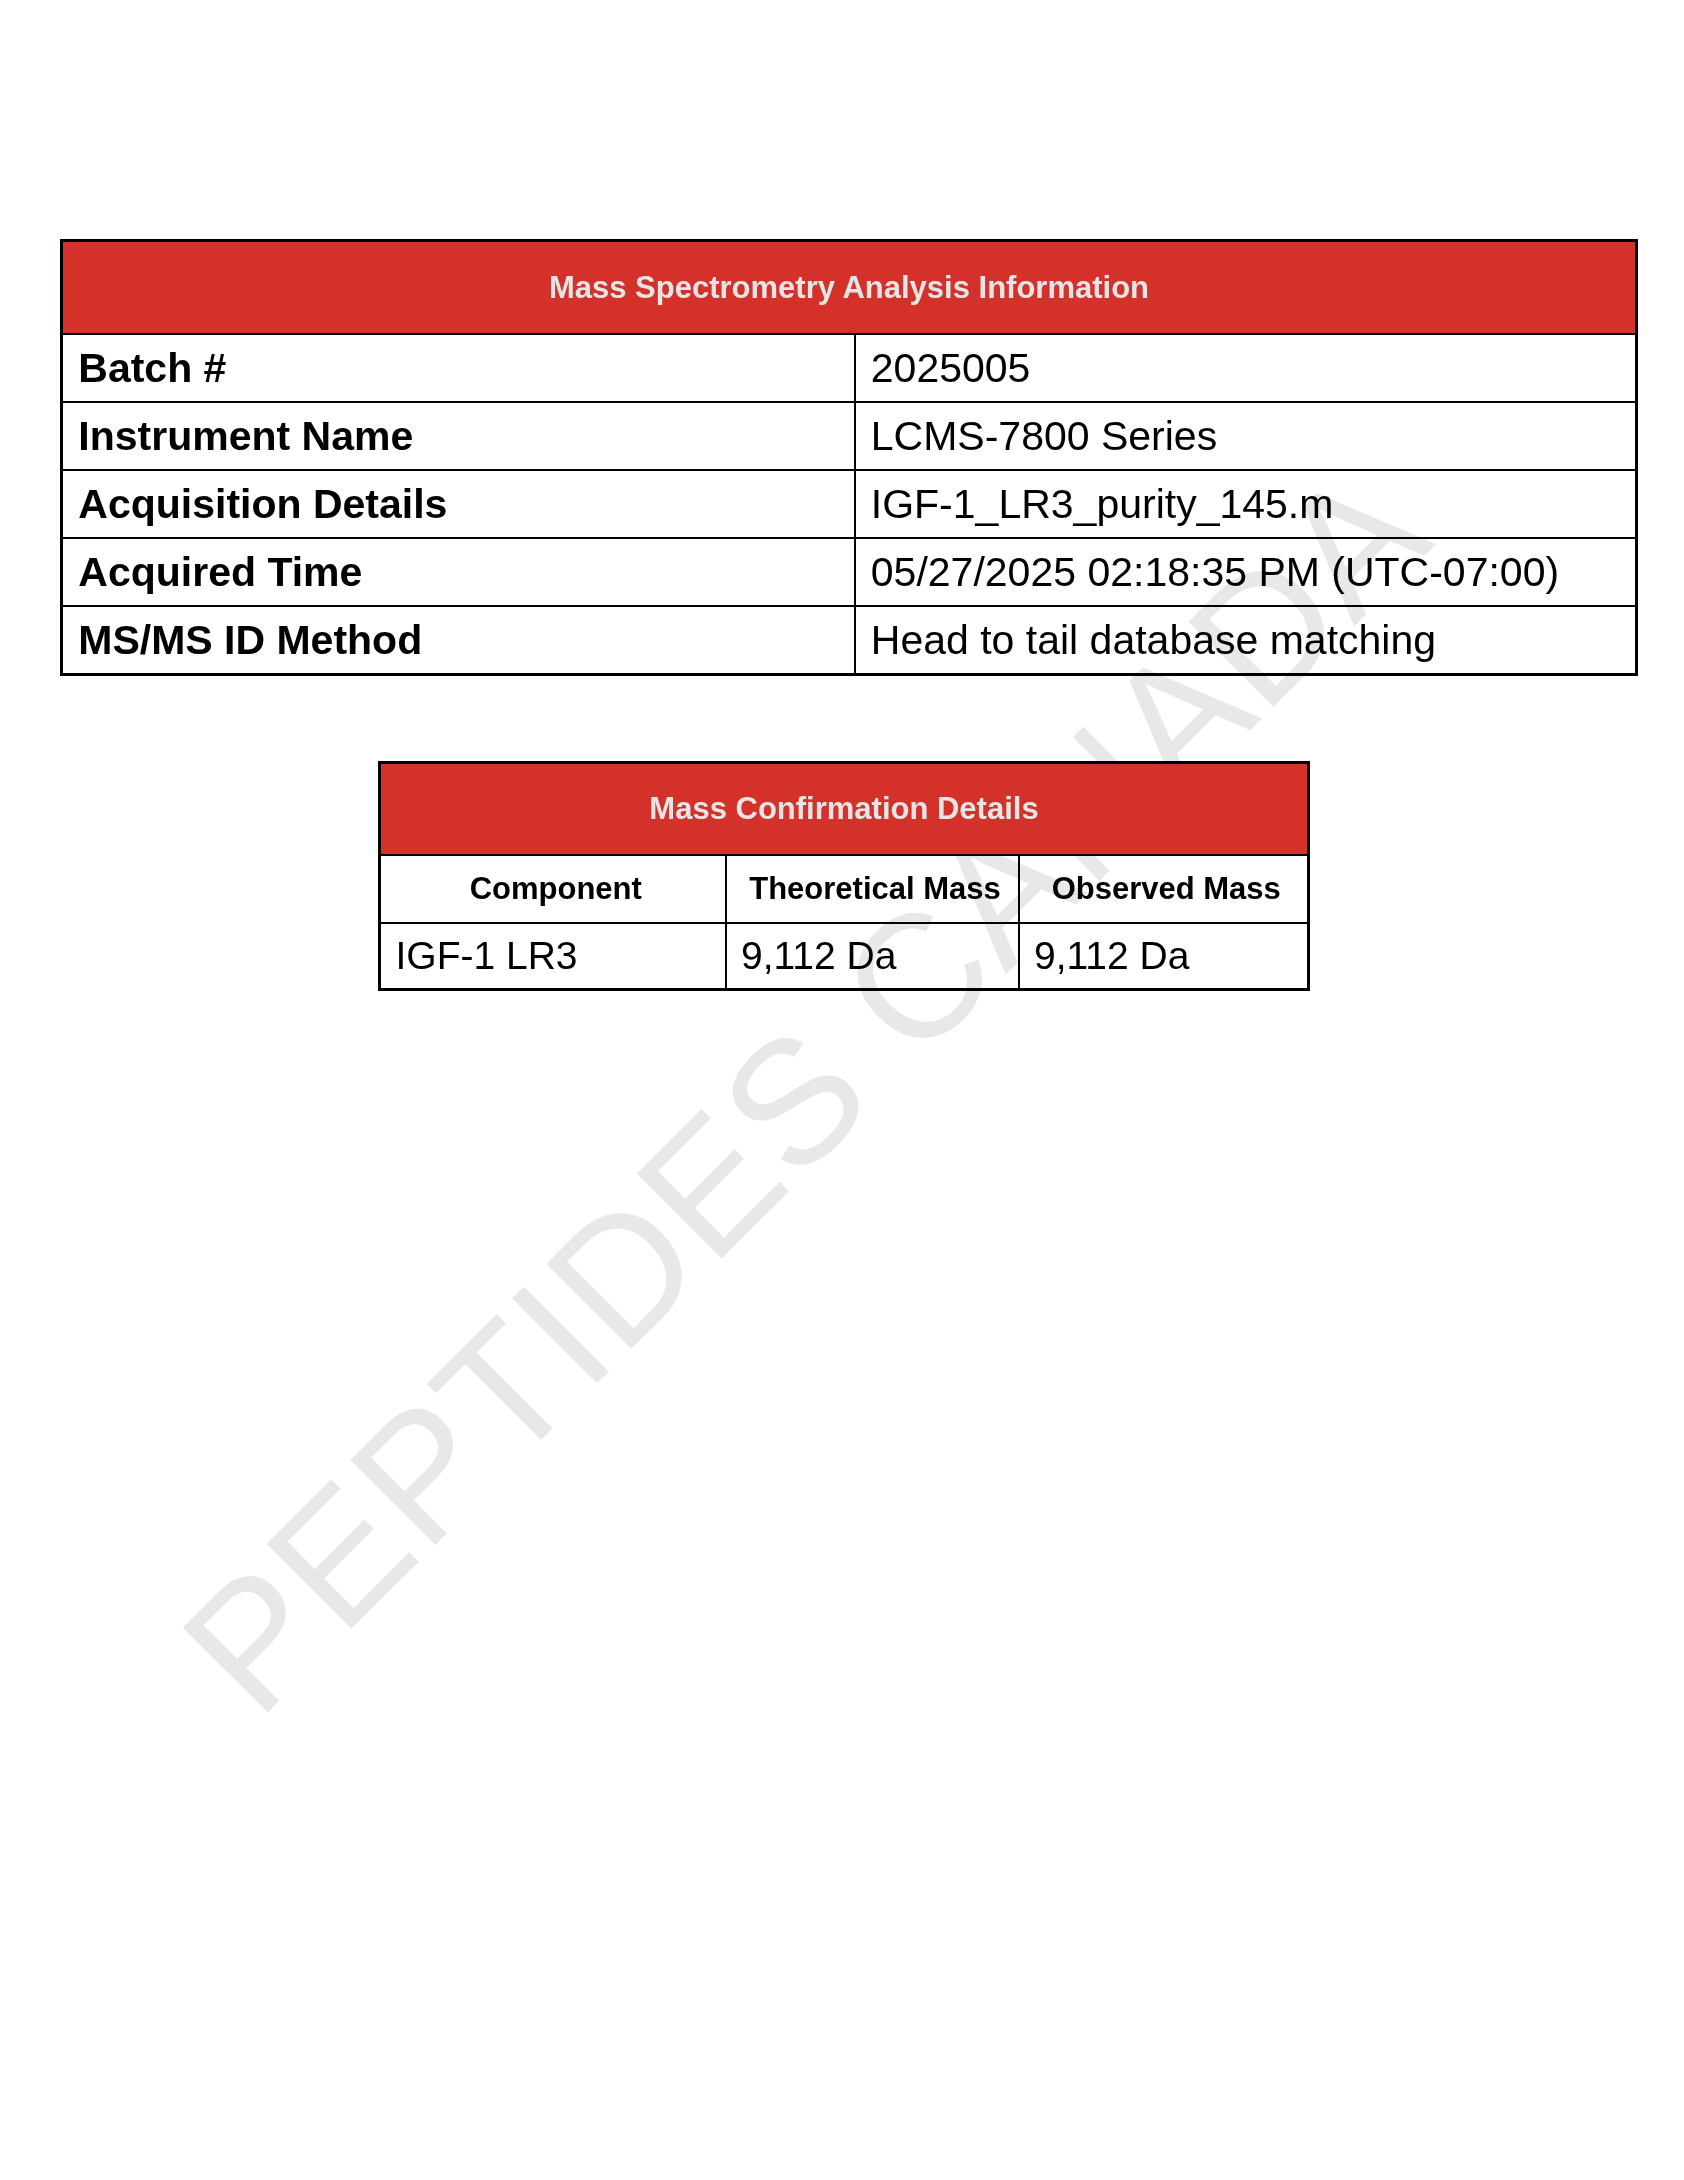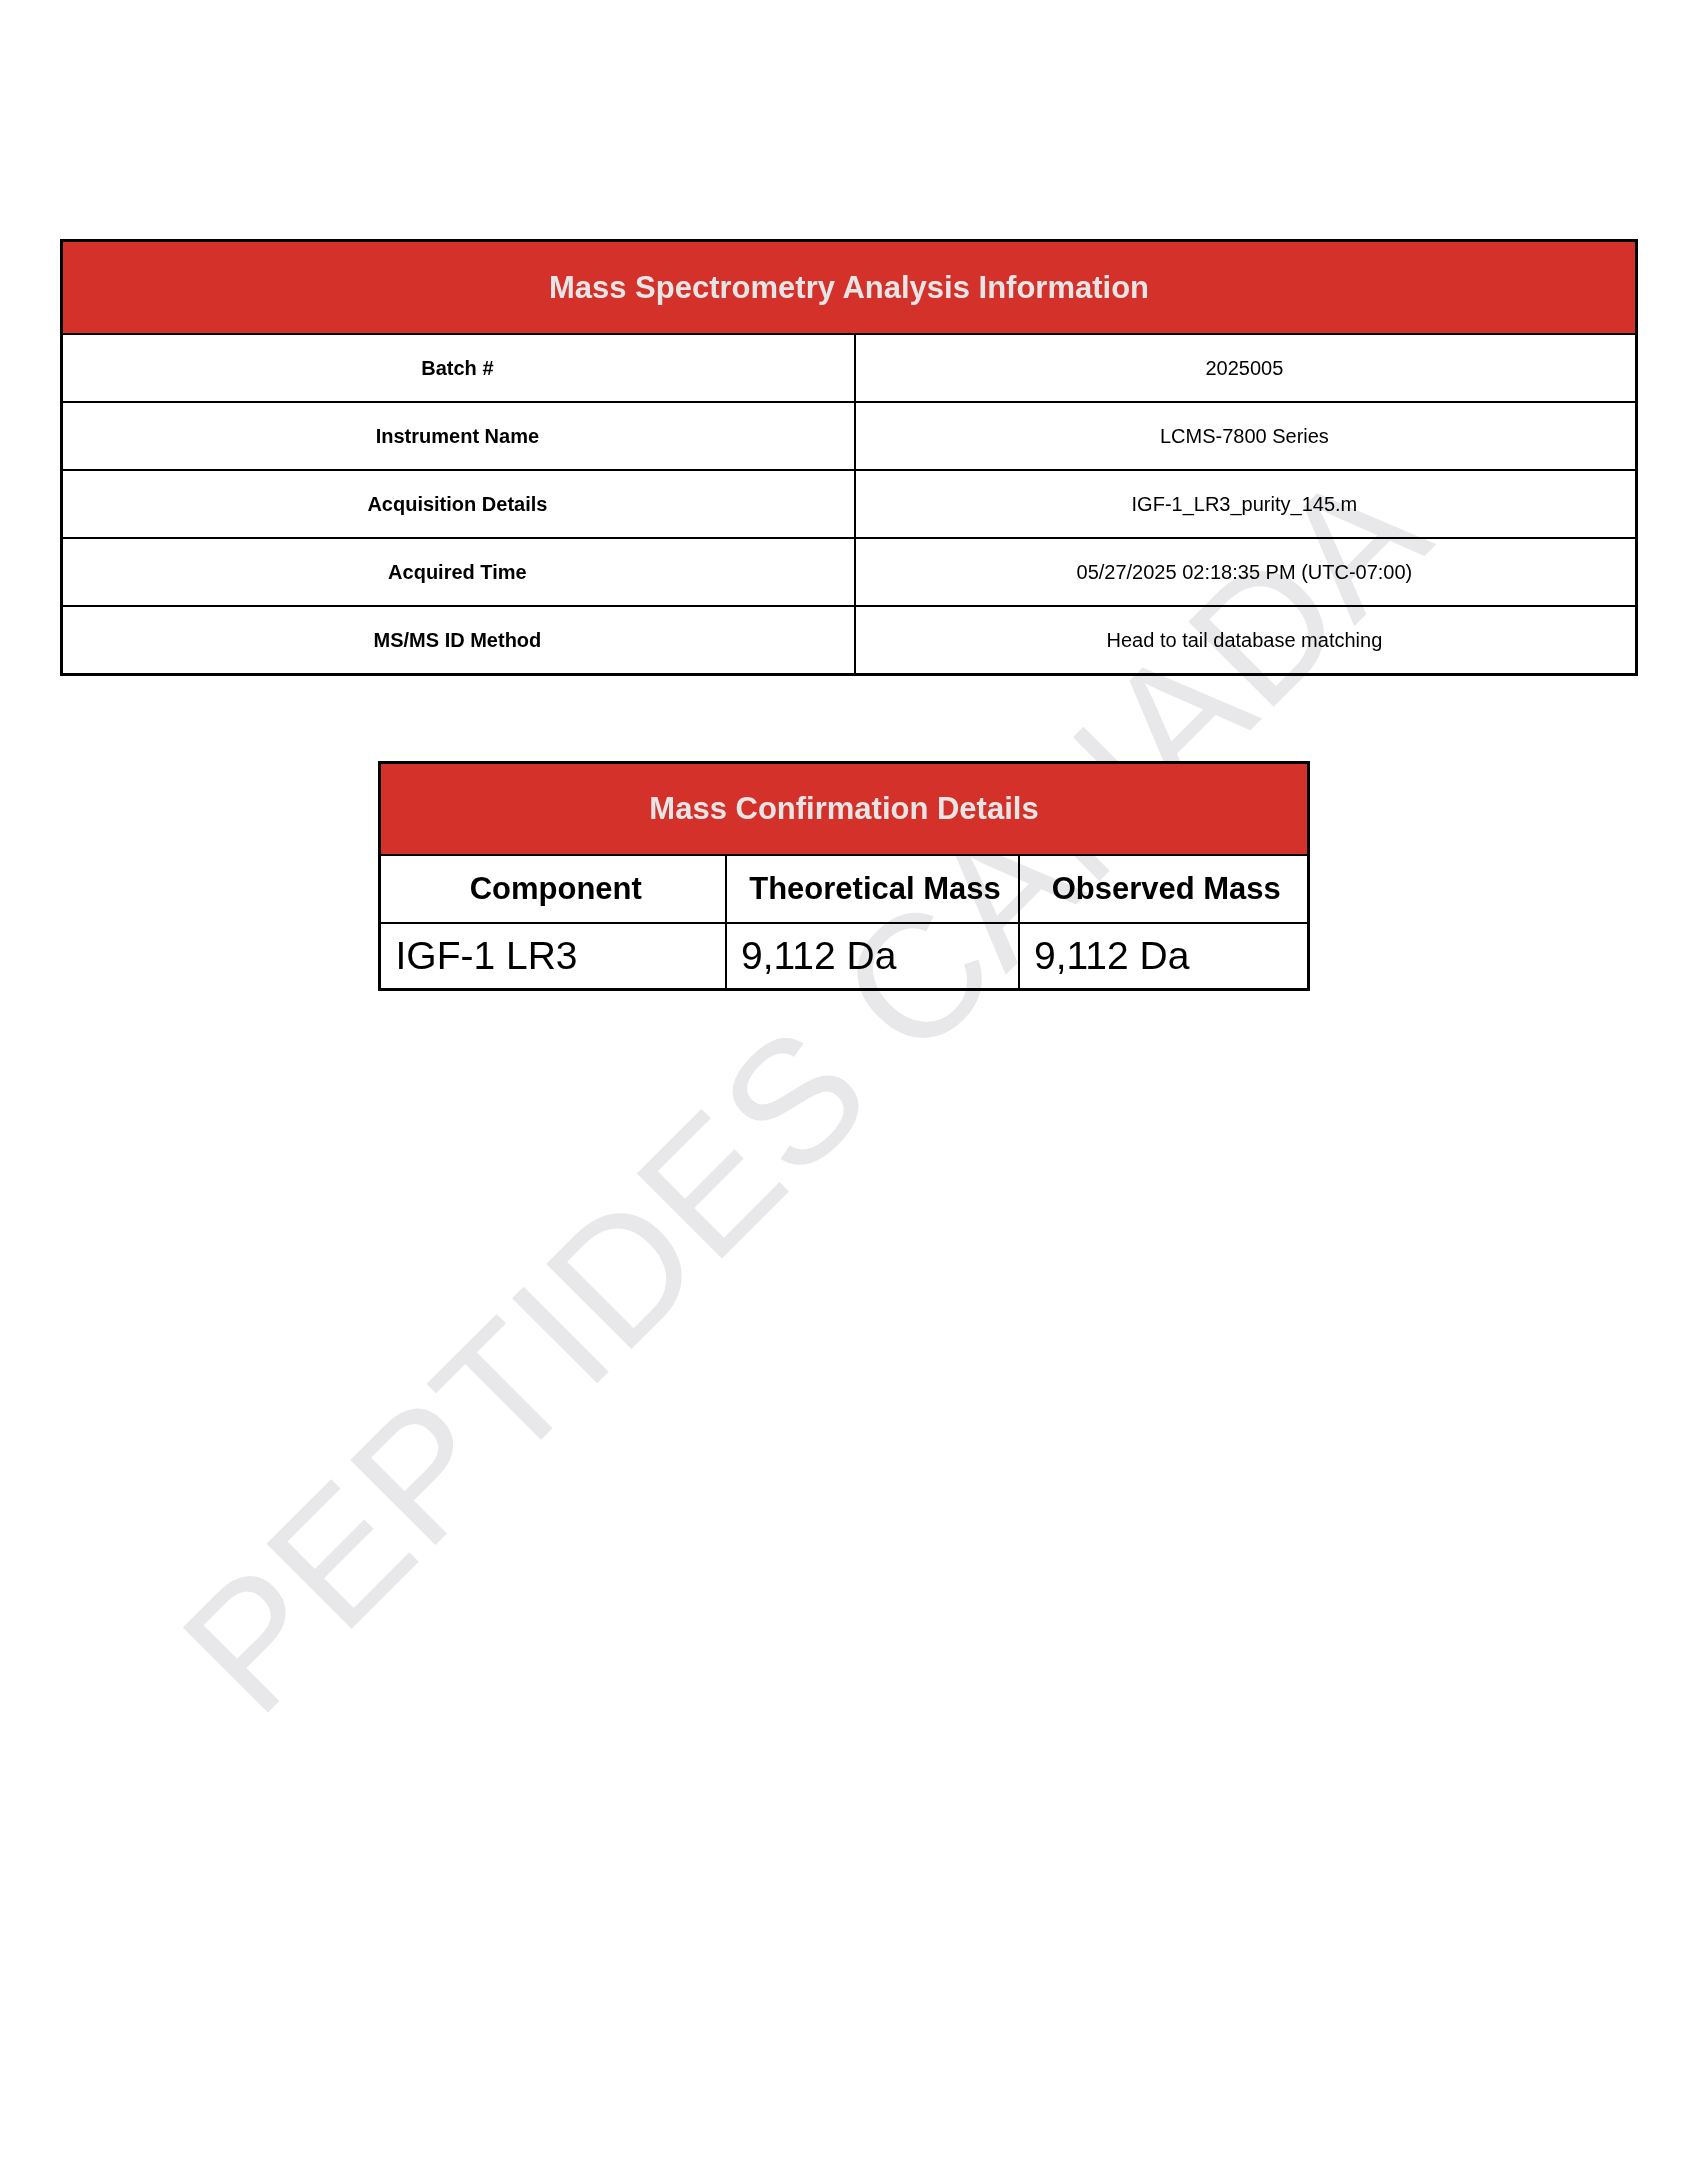--- a/index.html
+++ b/index.html
@@ -54,24 +54,23 @@
     font-size:31px;
     font-weight:bold;
     text-align:center;
     vertical-align:middle;
   }
   
   .t1{left:60px;top:239px;width:1575px;}
   .t1 .band{height:89px;}
   .t1 td{
     height:66px;
-    font-size:20px;
+    font-size:41px;
     vertical-align:middle;
     padding:0 17px 0 15.3px;
-    text-align:center;
   }
   .t1 td.label{font-weight:bold;}
   
   .t2{left:378px;top:761px;width:928px;padding-left:14px;}
   .t2 .band{height:88px;}
   .t2 th.col{
     height:66px;
     font-size:31px;
     font-weight:bold;
     text-align:center;

